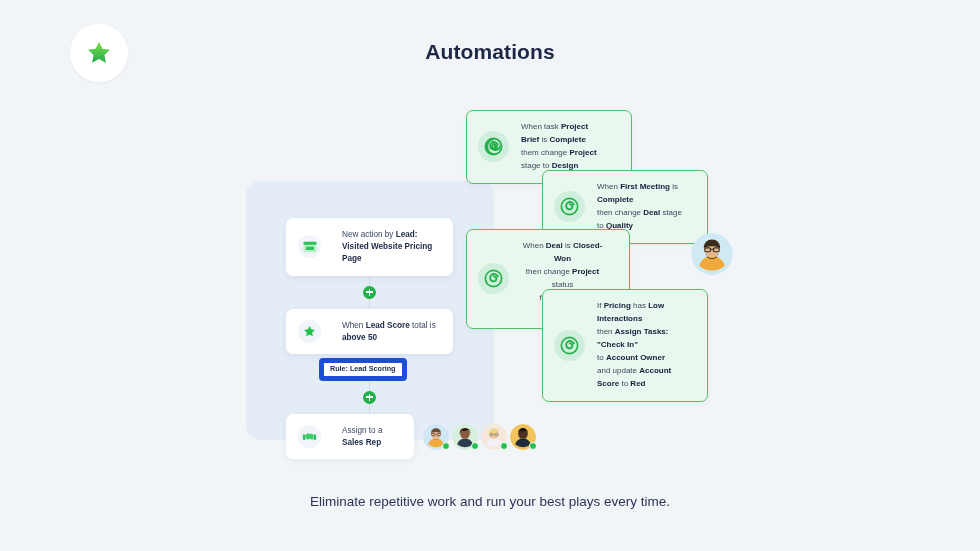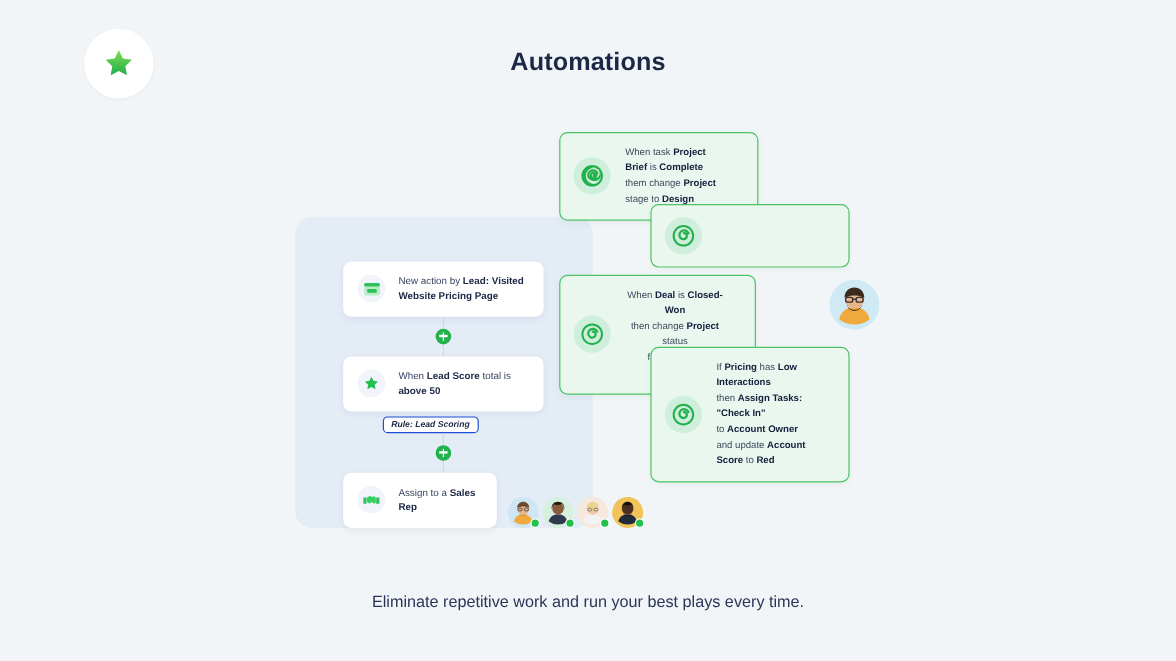--- a/index.html
+++ b/index.html
@@ -46,20 +46,21 @@
     position: absolute; left: 286px; top: 218px;
     width: 250px;
   }
   .wf-card {
     position: relative;
     background: #ffffff; border-radius: 7px;
     box-shadow: 0 2px 6px rgba(35,60,110,0.07);
     display: flex; align-items: center;
     padding: 11px 12px;
     width: 167px;
+    gap: 10px;
   }
   .wf-ico {
     width: 23px; height: 23px; border-radius: 50%;
     background: #f2f4fb;
     display: flex; align-items: center; justify-content: center;
     flex: 0 0 auto; margin-right: 11px;
   }
   .wf-text {
     font-size: 8.2px; color: #3a4563; line-height: 1.45;
   }
@@ -79,31 +80,30 @@
   .plus-btn::before, .plus-btn::after {
     content: ""; position: absolute; background: #fff;
   }
   .plus-btn::before { width: 7px; height: 1.6px; }
   .plus-btn::after  { width: 1.6px; height: 7px; }
 
   .rule-badge {
     display: inline-block;
     margin: 4px 0 0 33px;
     padding: 2px 6px 3px;
-    border: 1px solid #1d4ed8;
+    border: 5px solid #1d4ed8;
     border-radius: 4px;
     background: #ffffff;
     font-size: 7.2px; color: #1d2847; font-weight: bold;
     line-height: 1;
-    font-style: italic;
   }
   .badge-row { width: 167px; }
 
   
-  .assign-wrap { display: flex; align-items: flex-end; }
+  .assign-wrap { display: flex; align-items: center; }
   .avatars { display: flex; align-items: center; margin-left: 6px; }
   .avatar {
     position: relative; width: 26px; height: 26px; border-radius: 50%;
     margin-left: 3px; overflow: visible;
     flex: 0 0 auto;
   }
   .avatar .ph { width: 100%; height: 100%; border-radius: 50%; overflow: hidden; display:block; }
   .avatar .dot {
     position: absolute; right: -1px; bottom: 0px;
     width: 8px; height: 8px; border-radius: 50%;
@@ -277,20 +277,24 @@
       them change <b>Project</b> stage to <b>Design</b>
     </span>
   </div>
 
   <div class="auto-card" id="c2">
     <span class="auto-ico">
       <svg width="19" height="19" viewBox="0 0 24 24">
         <circle cx="12" cy="12" r="10.3" fill="none" stroke="#22b14c" stroke-width="2.1"></circle>
         <path fill="none" stroke="#22b14c" stroke-width="2.4" stroke-linecap="round" d="M17.4 9.3c-1.5-3.2-5.6-4-8.2-1.6-2.3 2.2-1.7 6 .9 7.4 2.2 1.2 5 0 5.5-2.4.4-1.9-1.1-3.6-3-3.4"></path>
       </svg>
+    </span>
+    <span class="auto-text">
+      When <b>First Meeting</b> is <b>Complete</b><br>
+      then change <b>Deal</b> stage to <b>Quality</b>
     </span>
   </div>
 
   <div class="auto-card" id="c3">
     <span class="auto-ico">
       <svg width="19" height="19" viewBox="0 0 24 24">
         <circle cx="12" cy="12" r="10.3" fill="none" stroke="#22b14c" stroke-width="2.1"></circle>
         <path fill="none" stroke="#22b14c" stroke-width="2.4" stroke-linecap="round" d="M17.4 9.3c-1.5-3.2-5.6-4-8.2-1.6-2.3 2.2-1.7 6 .9 7.4 2.2 1.2 5 0 5.5-2.4.4-1.9-1.1-3.6-3-3.4"></path>
       </svg>
     </span>

